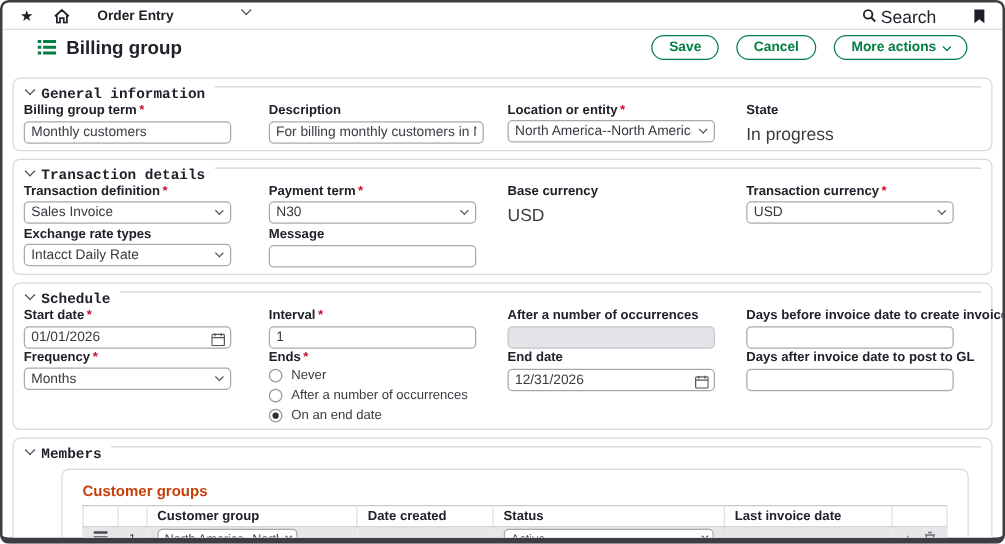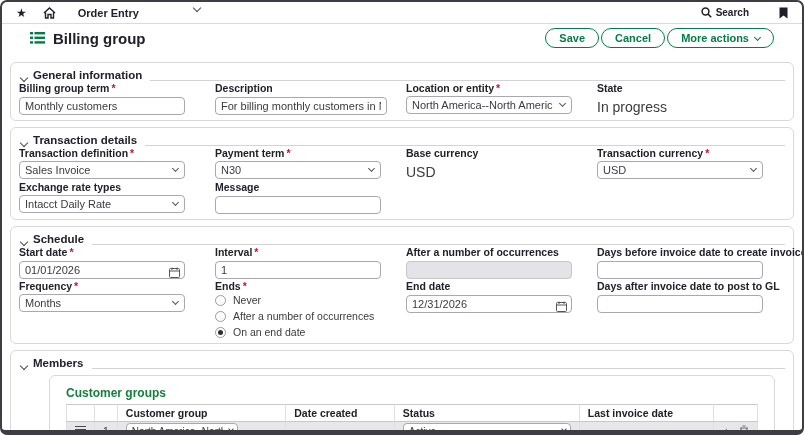--- a/index.html
+++ b/index.html
@@ -15,34 +15,34 @@
            border-bottom:1px solid #d9d9de; }
   .star{ font-size:12px; color:#1e1e28; line-height:1; }
   .home{ margin-left:16px; display:flex; }
   .appmenu{ margin-left:22px; display:flex; align-items:flex-start; width:122px; cursor:pointer; }
   .appmenu .lbl{ font-size:11px; font-weight:bold; color:#21212b; }
   .chev{ width:6px; height:6px; border-left:1.4px solid #4a4a52; border-bottom:1.4px solid #4a4a52;
          transform:rotate(-45deg); display:inline-block; margin-top:-2px; }
   .appmenu .chev{ margin-left:auto; }
   .topbar-right{ margin-left:auto; display:flex; align-items:center; gap:30px; }
   .search{ display:flex; align-items:center; gap:4px; cursor:pointer; }
-  .search .lbl{ font-size:10px; font-weight:bold; color:#21212b; }
+  .search .lbl{ font-size:14px; font-weight:normal; color:#21212b; }
   
   .titlebar{ height:28px; display:flex; align-items:center; padding:0 28px; }
   .page-title{ font-size:15px; font-weight:bold; color:#21212b; margin-left:8px; }
-  .actions{ margin-left:auto; display:flex; gap:2px; }
+  .actions{ margin-left:auto; display:flex; gap:14px; }
   .btn{ height:20px; border:1.5px solid #007e45; color:#007e45; background:#fff;
         border-radius:11px; font-size:11px; font-weight:bold; padding:0 13px;
         display:flex; align-items:center; gap:6px; cursor:pointer; font-family:inherit; }
   .btn .chev{ border-color:#007e45; width:5px; height:5px; }
   
   .panel{ margin:6px 8px 0; border:1px solid #d8d8dd; border-radius:6px;
           padding:6px 8px 5px; background:#fff; }
   .panel.first{ margin-top:10px; }
-  .section-head{ display:flex; align-items:flex-end; height:12px; }
+  .section-head{ display:flex; align-items:flex-start; height:12px;font-family:Liberation Mono, monospace; }
   .section-head .chev{ margin:0 6px 0 2px; }
   .section-title{ font-size:11.5px; font-weight:bold; color:#21212b; white-space:nowrap; }
   .section-rule{ flex:1; border-top:1px solid #d2d2d7; margin-left:8px; }
   .fields{ display:grid; grid-template-columns:196px 191px 191px 1fr; margin-top:2px; row-gap:2px; }
   .flabel{ font-size:10.5px; font-weight:bold; color:#21212b; white-space:nowrap; height:11px; line-height:11px; }
   .req{ color:#c8102e; margin-left:2px; }
   .control{ margin-top:2px; position:relative; width:166px; }
   .control.wide{ width:172px; }
   input.text{ width:100%; height:18px; border:1px solid #a8a8b0; border-radius:4px;
               font-size:11px; padding:0 5px; color:#3a3a42; font-family:inherit; background:#fff; }
@@ -59,21 +59,21 @@
   
   .radio-group{ margin-top:2px; display:flex; flex-direction:column; gap:4px; }
   .radio{ display:flex; align-items:center; gap:7px; font-size:10.5px; color:#3a3a42; cursor:pointer; }
   .radio .circ{ width:11px; height:11px; border:1px solid #9a9aa2; border-radius:50%;
                 background:#fff; position:relative; flex:0 0 auto; }
   .radio.checked .circ::after{ content:""; position:absolute; top:2px; left:2px; right:2px; bottom:2px;
                                border-radius:50%; background:#2d2d36; }
   
   .members-card{ margin:6px 10px 0 30px; border:1px solid #d8d8dd; border-radius:6px;
                  padding:10px 16px 20px; }
-  .card-title{ font-size:12px; font-weight:bold; color:#15803d; }
+  .card-title{ font-size:12px; font-weight:bold; color:#c2410c; }
   table.grid{ border-collapse:collapse; margin-top:4px; font-size:10.5px; color:#3a3a42; table-layout:fixed; }
   table.grid th{ font-weight:bold; text-align:left; padding:2px 8px; color:#21212b;
                  border:1px solid #dfdfe3; border-top:1px solid #c7c7cc; border-bottom:1px solid #c7c7cc;
                  height:17px; white-space:nowrap; overflow:hidden; }
   table.grid td{ border:1px solid #dfdfe3; padding:1px 8px; height:18px; white-space:nowrap; overflow:hidden; }
   tr.selected td{ background:#e7e7ea; }
   .drag{ display:inline-block; width:11px; }
   .drag i{ display:block; height:1.5px; background:#4a4a52; margin:2px 0; }
   .mini-select{ width:112px; height:16px; border:1px solid #a8a8b0; border-radius:4px; background:#fff;
                 display:inline-flex; align-items:center; padding:0 14px 0 5px; position:relative;

